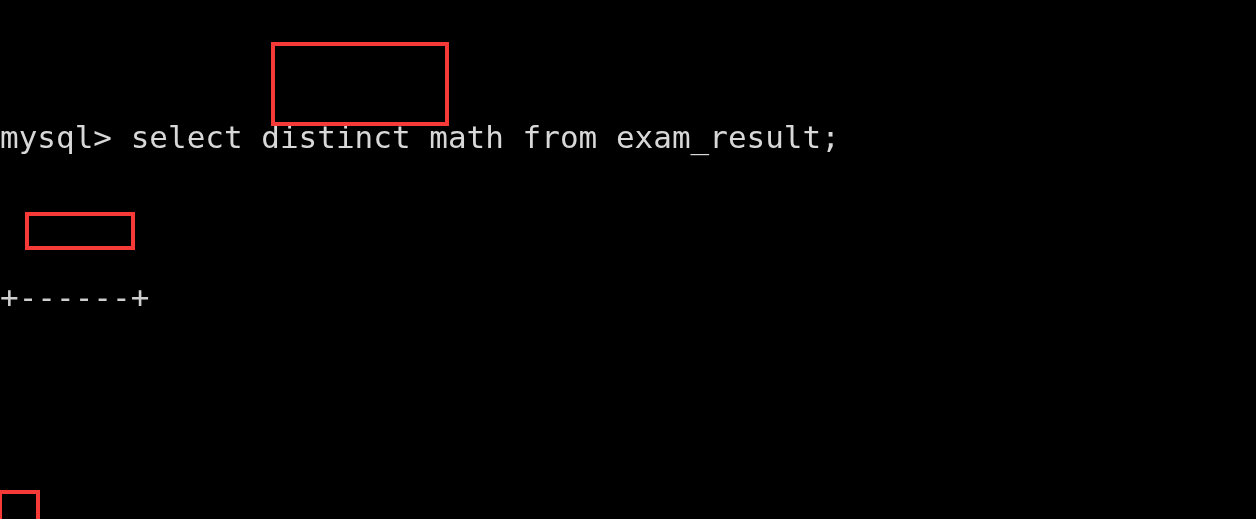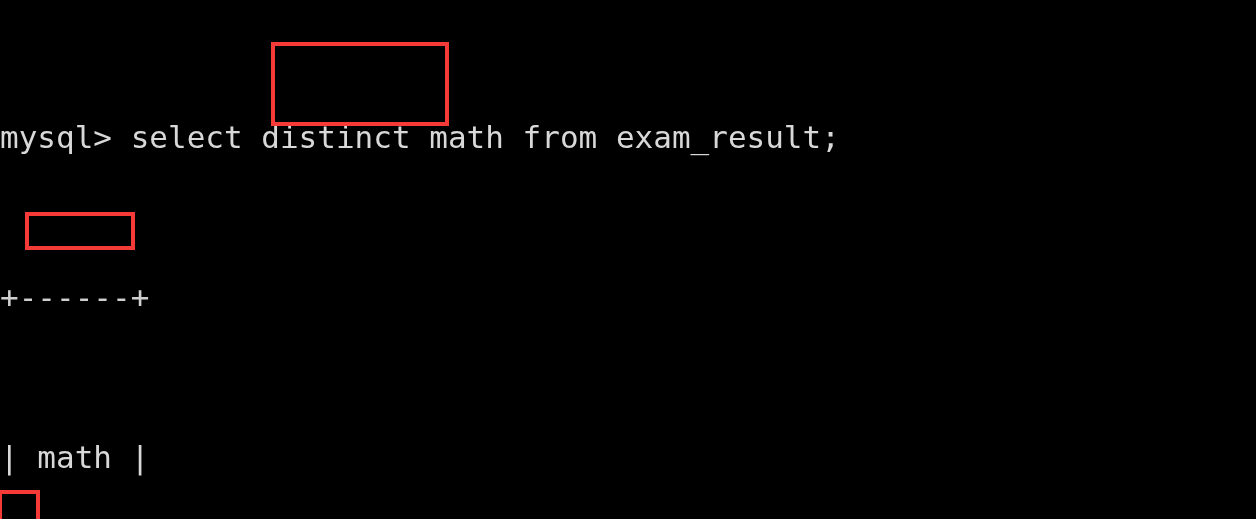--- a/index.html
+++ b/index.html
@@ -77,21 +77,20 @@
 </head>
 <body>
 
 <div id="terminal">
 
   <div class="console">
     <div class="line prompt-line">mysql&gt; select distinct math from exam_result;</div>
 
     <div class="line sep-line">+------+</div>
 
-    <div class="line hdr-line">| math |</div>
 
     
 
     
     
     
     
     
     
 

